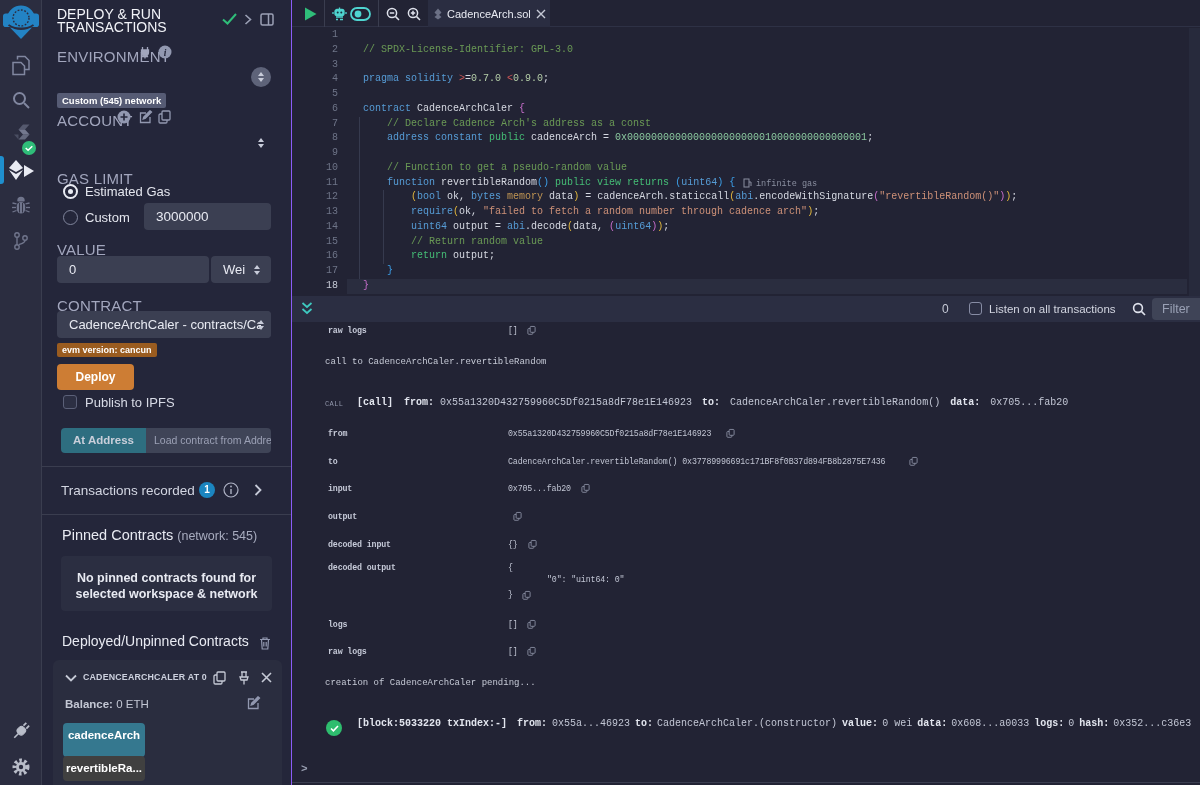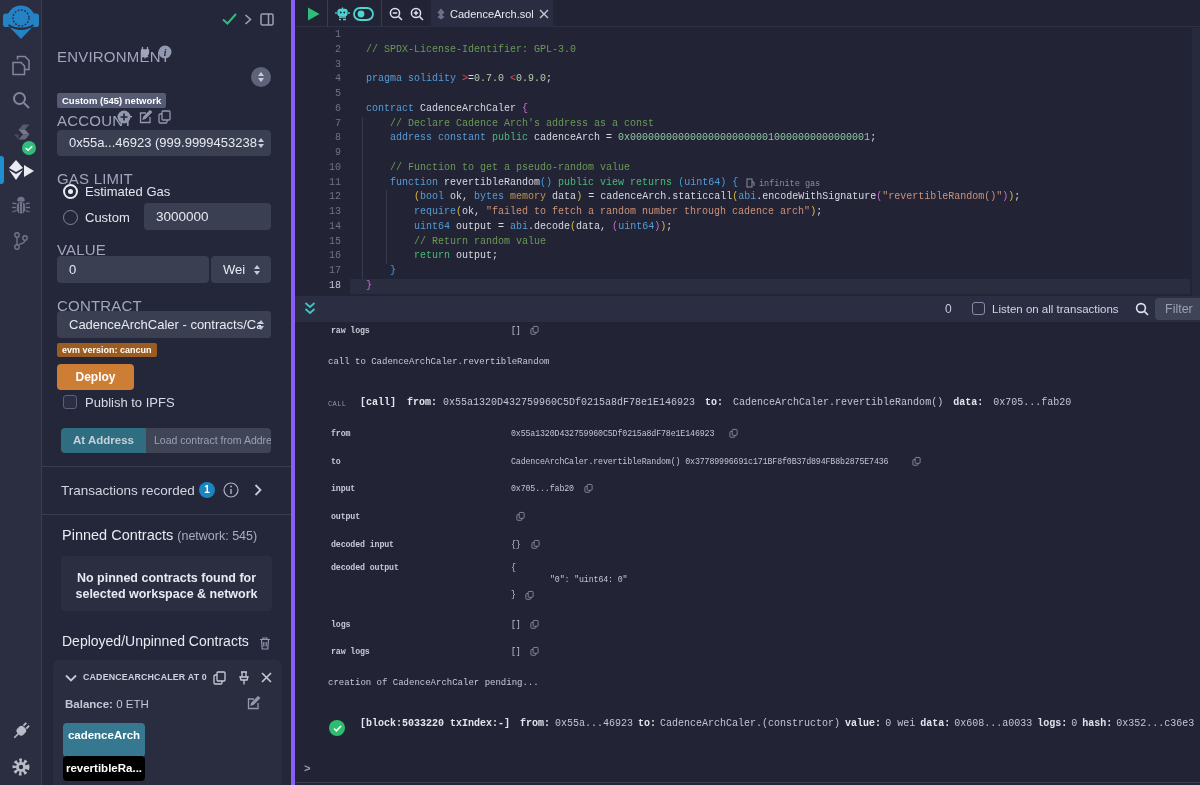--- a/index.html
+++ b/index.html
@@ -1,21 +1,21 @@
 <!DOCTYPE html>
 <html><head>
 <meta charset="utf-8">
 <style>
   * { margin:0; padding:0; box-sizing:border-box; }
   html,body { width:1200px; height:785px; overflow:hidden; background:#222334; }
   body { font-family:"Liberation Sans", sans-serif; position:relative; -webkit-font-smoothing:antialiased; }
   .abs { position:absolute; }
   #iconbar { left:0; top:0; width:42px; height:785px; background:#2b2d40; border-right:1px solid #3a3d4f; }
   #panel { left:42px; top:0; width:249px; height:785px; background:#24263a; }
-  #main { left:291px; top:0; width:909px; height:785px; background:#222334; border-left:4px solid #8b5cf6; }
+  #main { left:291px; top:0; width:909px; height:785px; background:#222334; border-left:1px solid #8b5cf6; }
   svg { display:block; }
   .lbl { font-size:15px; color:#a2a6bd; letter-spacing:0.2px; }
   .sel { background:#3b3f52; border-radius:4px; height:26px; color:#e8eaf2; font-size:13px; line-height:26px; padding-left:12px; white-space:nowrap; overflow:hidden; }
   .badge { border-radius:2px; color:#fff; font-size:9.5px; font-weight:bold; padding:2px 5px 2px 5px; display:inline-block; }
   .spin { position:absolute; width:7px; height:10px; }
   .spin:before { content:""; position:absolute; top:0; left:0; border-left:3.5px solid transparent; border-right:3.5px solid transparent; border-bottom:4px solid #c8ccda; }
   .spin:after { content:""; position:absolute; bottom:0; left:0; border-left:3.5px solid transparent; border-right:3.5px solid transparent; border-top:4px solid #c8ccda; }
   .hdiv { position:absolute; left:0; width:249px; height:1px; background:#3a3d4f; }
   #editor { font-family:"Liberation Mono", monospace; font-size:10px; line-height:14.75px; }
   #gutter { position:absolute; left:0; top:0; width:46px; text-align:right; color:#6e7488; }
@@ -106,20 +106,21 @@
   </svg>
 
   <svg class="abs" style="left:11px;top:757px" width="20" height="20" viewBox="0 0 20 20">
     <circle cx="10" cy="10" r="6.5" fill="none" stroke="#b9bdc9" stroke-width="4" stroke-dasharray="2.5 2.2"></circle>
     <circle cx="10" cy="10" r="5" fill="#b9bdc9"></circle>
     <circle cx="10" cy="10" r="2.2" fill="#2b2d40"></circle>
   </svg>
 </div>
 <div class="abs" id="panel">
 
+  <div class="abs" style="left:15px;top:8px;width:170px;font-size:14px;line-height:13px;color:#f2f3f8;">DEPLOY &amp; RUN<br>TRANSACTIONS</div>
   <svg class="abs" style="left:180px;top:13px" width="15" height="12" viewBox="0 0 15 12" fill="none" stroke="#2fbd79" stroke-width="2">
       <path d="M1 6.5 L5.5 10.5 L14 1"></path>
     </svg>
   <svg class="abs" style="left:202px;top:14px" width="8" height="11" viewBox="0 0 8 11" fill="none" stroke="#9ba0b5" stroke-width="1.6">
       <path d="M1.5 1 L6.5 5.5 L1.5 10"></path>
     </svg>
   <svg class="abs" style="left:218px;top:13px" width="14" height="13" viewBox="0 0 14 13" fill="none" stroke="#9ba0b5" stroke-width="1.5">
       <rect x="1" y="1" width="12" height="11" rx="1.5"></rect>
       <line x1="8.5" y1="1" x2="8.5" y2="12"></line>
     </svg>
@@ -144,21 +145,20 @@
       <path d="M7 3.5 V10.5 M3.5 7 H10.5" stroke="#24263a" stroke-width="1.6"></path>
     </svg>
   <svg class="abs" style="left:97px;top:110px" width="14" height="14" viewBox="0 0 14 14" fill="none" stroke="#9298b0" stroke-width="1.3">
       <path d="M11 7 V12.5 H1.5 V3 H7"></path>
       <path d="M6 8.5 L12.5 2 L11 0.8 L4.7 7.2 L4.2 9 Z" fill="#9298b0"></path>
     </svg>
   <svg class="abs" style="left:116px;top:110px" width="13" height="14" viewBox="0 0 13 14" fill="none" stroke="#9298b0" stroke-width="1.3">
       <rect x="4" y="1" width="8" height="9" rx="1"></rect>
       <path d="M9 10 V11.8 A1.2 1.2 0 0 1 7.8 13 H2.2 A1.2 1.2 0 0 1 1 11.8 V5.2 A1.2 1.2 0 0 1 2.2 4 H4"></path>
     </svg>
-  <div class="abs sel" style="left:15px;top:130px;width:214px;">0x55a...46923 (999.9999453238</div>
   <div class="abs" style="left:15px;top:130px;width:214px;height:26px;"></div>
   <div class="abs spin" style="left:216px;top:138px"></div>
 
   <div class="abs lbl" style="left:15px;top:170px">GAS LIMIT</div>
   <div class="abs" style="left:21px;top:184px;width:15px;height:15px;border-radius:50%;border:2px solid #e9ebf3;"></div>
   <div class="abs" style="left:26px;top:189px;width:5px;height:5px;border-radius:50%;background:#e9ebf3;"></div>
   <div class="abs" style="left:43px;top:184px;font-size:13px;color:#e4e6ee;">Estimated Gas</div>
   <div class="abs" style="left:21px;top:210px;width:15px;height:15px;border-radius:50%;border:1.5px solid #80859c;"></div>
   <div class="abs" style="left:43px;top:210px;font-size:13px;color:#e4e6ee;">Custom</div>
   <div class="abs sel" style="left:102px;top:203px;width:127px;height:27px;line-height:27px;font-size:13.5px;">3000000</div>
@@ -218,21 +218,21 @@
     </svg>
   <svg class="abs" style="left:219px;top:672px" width="11" height="11" viewBox="0 0 11 11" fill="none" stroke="#c6cad6" stroke-width="1.6">
       <path d="M1 1 L10 10 M10 1 L1 10"></path>
     </svg>
   <div class="abs" style="left:23px;top:698px;font-size:11.5px;color:#c3c7d4;"><b>Balance:</b> 0 ETH</div>
   <svg class="abs" style="left:205px;top:696px" width="14" height="14" viewBox="0 0 14 14" fill="none" stroke="#9298b0" stroke-width="1.3">
       <path d="M11 7 V12.5 H1.5 V3 H7"></path>
       <path d="M6 8.5 L12.5 2 L11 0.8 L4.7 7.2 L4.2 9 Z" fill="#9298b0"></path>
     </svg>
   <div class="abs" style="left:21px;top:723px;width:82px;height:34px;background:#35788f;border-radius:4px;color:#fff;font-size:11.5px;font-weight:bold;text-align:center;line-height:25px;">cadenceArch</div>
-  <div class="abs" style="left:21px;top:756px;width:82px;height:25px;background:#000000;border-radius:4px;color:#fff;font-size:11.5px;font-weight:bold;text-align:center;line-height:25px;">revertibleRa...</div>
+  <div class="abs" style="left:21px;top:756px;width:82px;height:25px;background:#404040;border-radius:4px;color:#fff;font-size:11.5px;font-weight:bold;text-align:center;line-height:25px;">revertibleRa...</div>
 </div>
 <div class="abs" id="main">
 
   <div class="abs" style="left:0;top:0;width:909px;height:27px;background:#222334;border-bottom:1px solid #2e3145;">
     <svg class="abs" style="left:12px;top:7px" width="13" height="14" viewBox="0 0 13 14">
         <path d="M1 0.5 L12.5 7 L1 13.5 Z" fill="#2fbd79"></path>
       </svg>
     <div class="abs" style="left:32px;top:0;width:1px;height:27px;background:#3a3d4f"></div>
 
     <svg class="abs" style="left:40px;top:7px" width="15" height="14" viewBox="0 0 15 14" fill="none" stroke="#4fd5d0" stroke-width="1.3">

